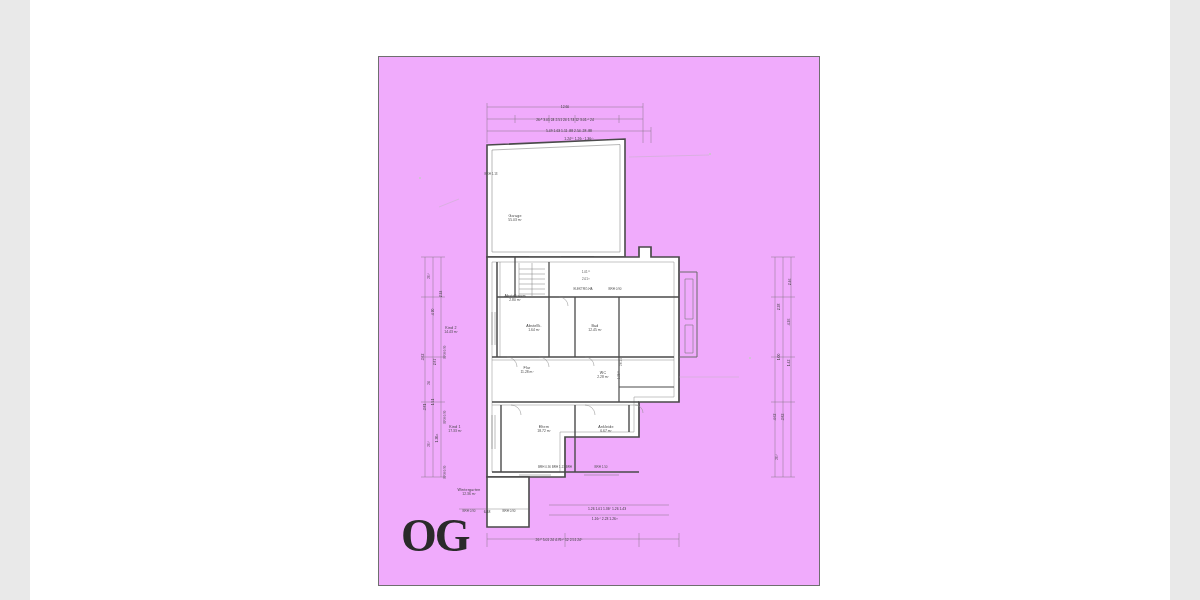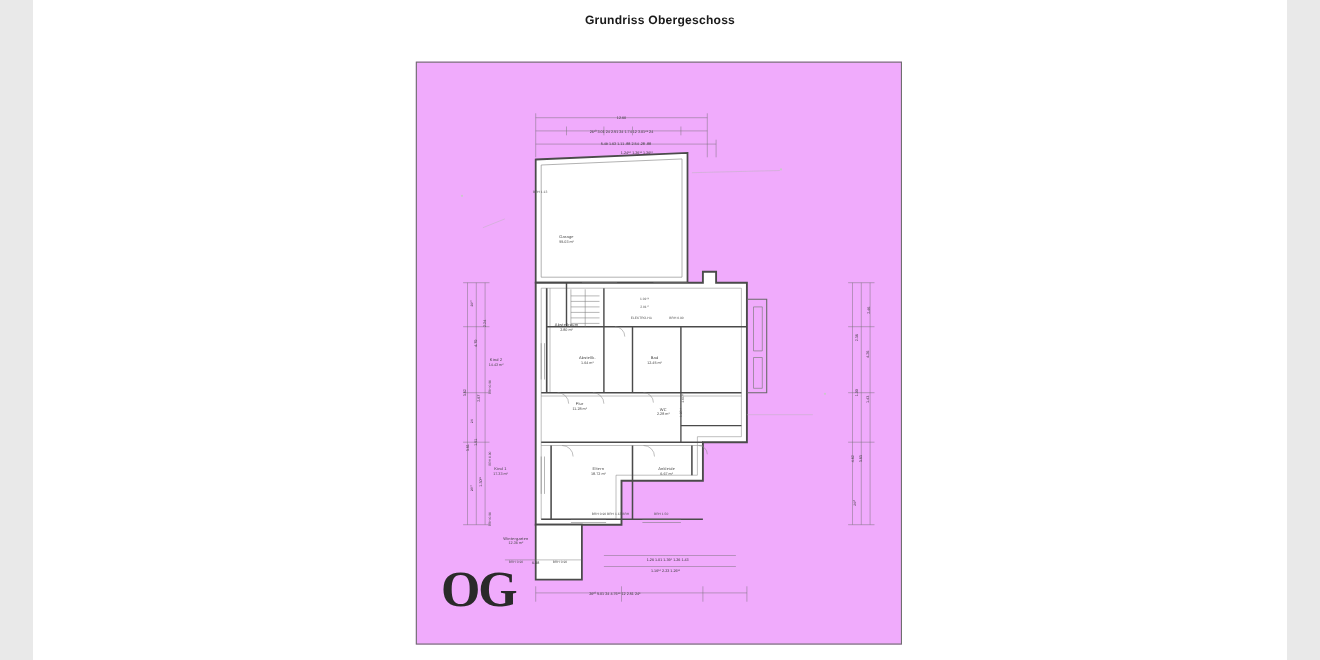--- a/index.html
+++ b/index.html
@@ -130,21 +130,20 @@
   }
 </style>
 </head>
 <body>
 
 <div id="page">
 
   <div class="gutter left"></div>
   <div class="gutter right"></div>
 
-  <div id="doc-title">Grundriss Obergeschoss</div>
 
   <div id="sheet">
     <div id="plan">
 
       <svg class="plan-svg" viewBox="0 0 440 528">
         <g stroke="#555" fill="none" stroke-width="0.6">
 
           <path d="M108 88 L246 82 L246 200 L108 200 Z" fill="#ffffff" stroke="#4a4a4a" stroke-width="1.6"></path>
           <path d="M113 93 L241 87.5 L241 195 L113 195 Z" fill="none" stroke="#8a8a8a" stroke-width="0.6"></path>
 

